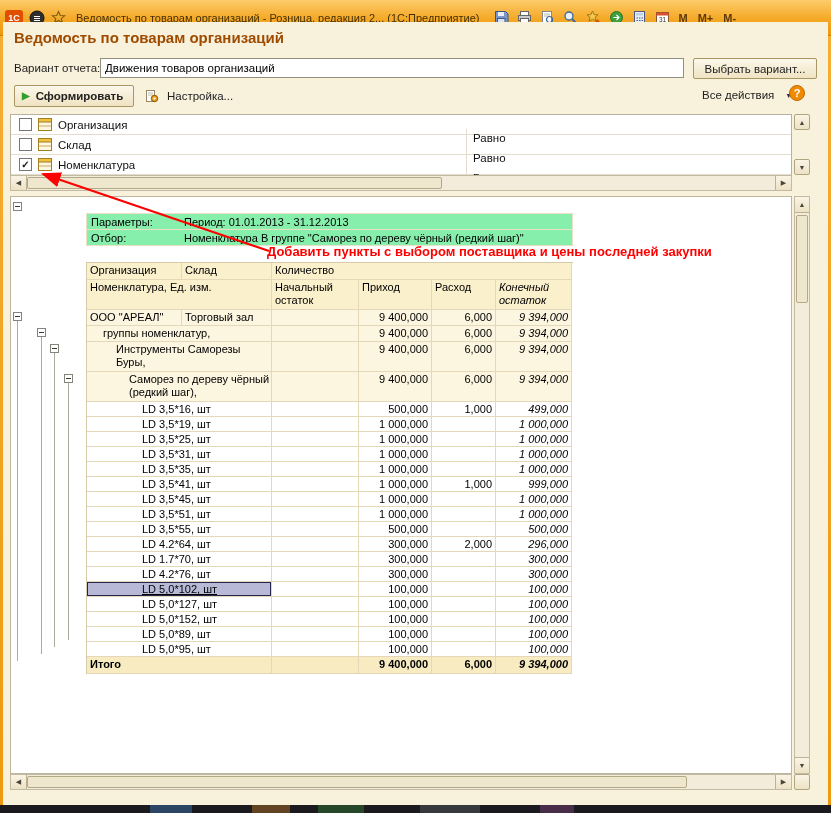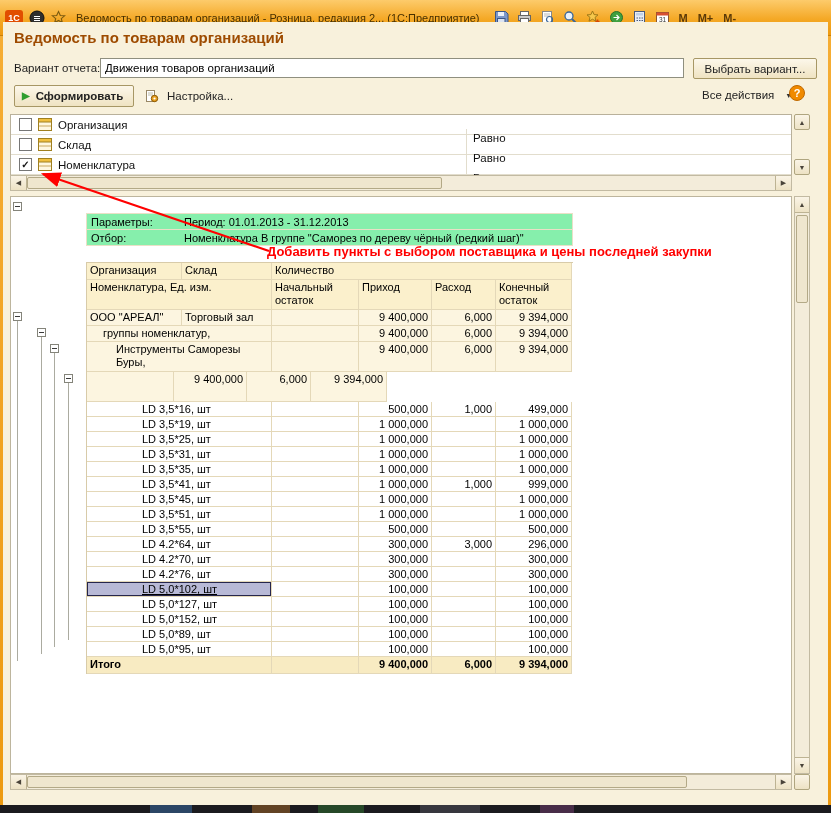--- a/index.html
+++ b/index.html
@@ -55,21 +55,21 @@
   .rpt-table{position:absolute;left:75px;top:65px;width:487px;border-top:1px solid #D8CBA9;border-left:1px solid #D8CBA9;font-size:11px;color:#000;}
   .tr{display:flex;}
   .td{border-right:1px solid #E4D8B8;border-bottom:1px solid #E4D8B8;overflow:hidden;line-height:13px;padding-top:1px;background:#fff;}
   .c-org{width:95px;padding-left:3px;}
   .c-wh{width:90px;padding-left:3px;}
   .c-qty{width:300px;padding-left:3px;}
   .c-name{width:185px;white-space:pre-line;}
   .c-open{width:87px;}
   .c-in{width:73px;}
   .c-out{width:64px;}
-  .c-close{width:76px;}
+  .c-close{width:76px;font-style:italic;}
   .num{text-align:right;padding-right:3px;}
   .th-row1{height:17px;}
   .th-row2{height:30px;}
   .th-row1 .td,.th-row2 .td{background:#FBF0CC;padding-left:3px;}
   .tr.group{height:16px;}
   .tr.group .td{background:#FCF5E0;}
   .tr.tall{height:30px;}
   .tr.item{height:15px;}
   .total-row{height:17px;font-weight:bold;}
   .total-row .td{background:#F8EBC2;}
@@ -279,20 +279,22 @@
             </div>
             <div class="tr group tall">
               <div class="td c-name" style="padding-left:29px">Инструменты Саморезы
 Буры,</div>
               <div class="td c-open num"></div>
               <div class="td c-in num">9 400,000</div>
               <div class="td c-out num">6,000</div>
               <div class="td c-close num">9 394,000</div>
             </div>
             <div class="tr group tall">
+              <div class="td c-name" style="padding-left:42px">Саморез по дереву чёрный
+(редкий шаг),</div>
               <div class="td c-open num"></div>
               <div class="td c-in num">9 400,000</div>
               <div class="td c-out num">6,000</div>
               <div class="td c-close num">9 394,000</div>
             </div>
             <div class="tr item">
               <div class="td c-name" style="padding-left:55px">LD 3,5*16, шт</div>
               <div class="td c-open num"></div>
               <div class="td c-in num">500,000</div>
               <div class="td c-out num">1,000</div>
@@ -351,25 +353,25 @@
               <div class="td c-name" style="padding-left:55px">LD 3,5*55, шт</div>
               <div class="td c-open num"></div>
               <div class="td c-in num">500,000</div>
               <div class="td c-out num"></div>
               <div class="td c-close num">500,000</div>
             </div>
             <div class="tr item">
               <div class="td c-name" style="padding-left:55px">LD 4.2*64, шт</div>
               <div class="td c-open num"></div>
               <div class="td c-in num">300,000</div>
-              <div class="td c-out num">3,000</div>
+              <div class="td c-out num">2,000</div>
               <div class="td c-close num">296,000</div>
             </div>
             <div class="tr item">
-              <div class="td c-name" style="padding-left:55px">LD 4.2*70, шт</div>
+              <div class="td c-name" style="padding-left:55px">LD 1.7*70, шт</div>
               <div class="td c-open num"></div>
               <div class="td c-in num">300,000</div>
               <div class="td c-out num"></div>
               <div class="td c-close num">300,000</div>
             </div>
             <div class="tr item">
               <div class="td c-name" style="padding-left:55px">LD 4.2*76, шт</div>
               <div class="td c-open num"></div>
               <div class="td c-in num">300,000</div>
               <div class="td c-out num"></div>

